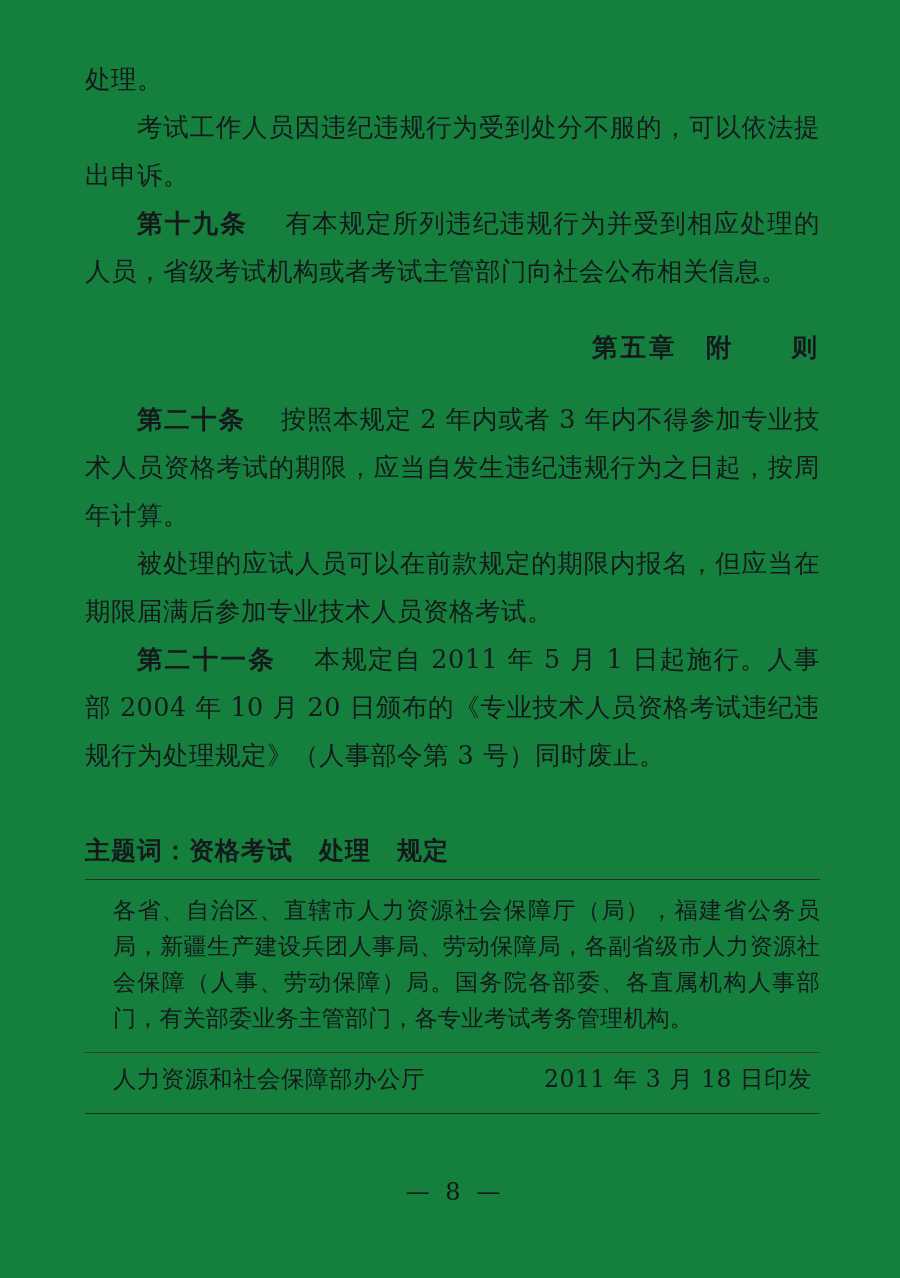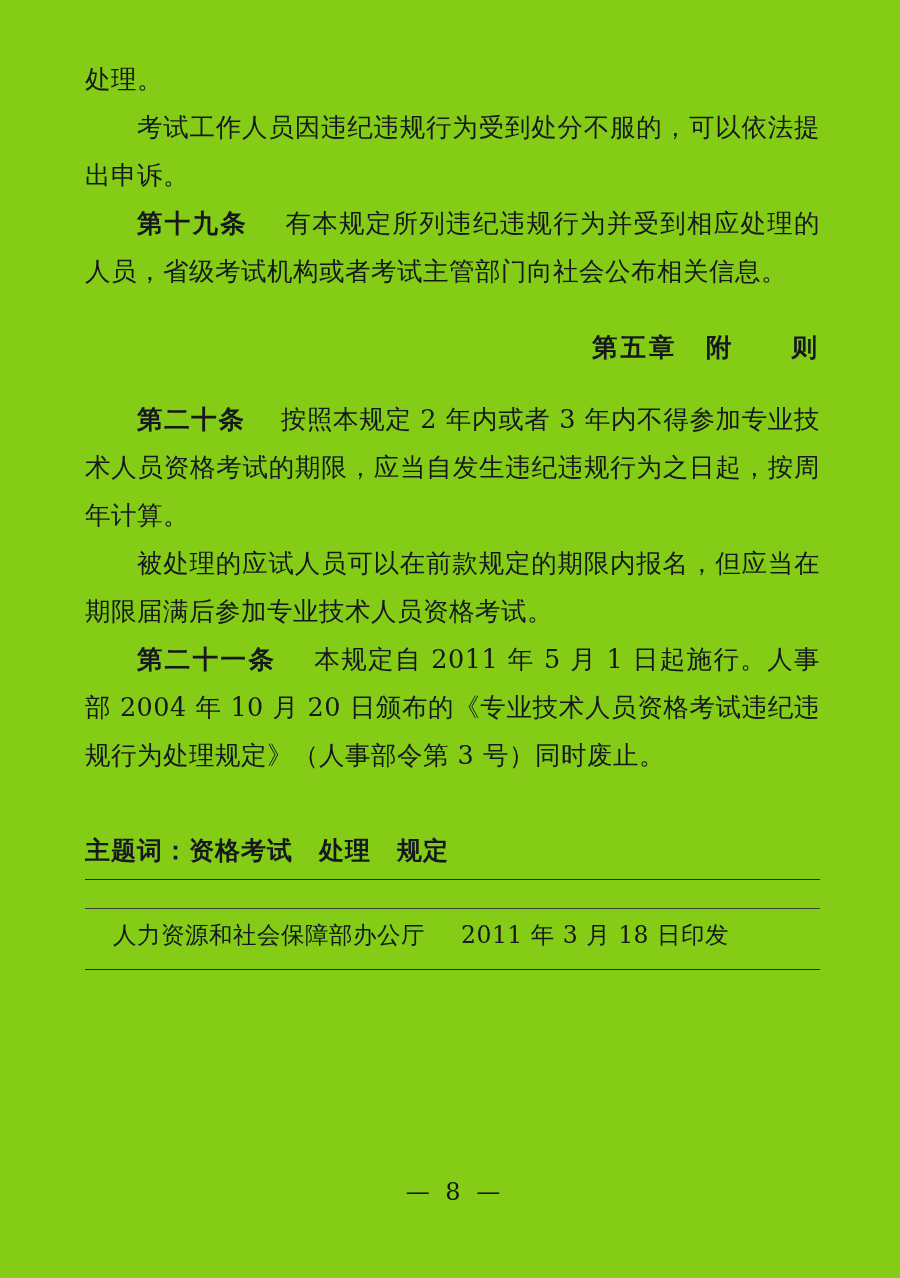--- a/index.html
+++ b/index.html
@@ -4,21 +4,21 @@
 <style>
   html, body {
     margin: 0;
     padding: 0;
     background: #ffffff;
   }
   .page {
     position: relative;
     width: 900px;
     height: 1278px;
-    background: #84cc16;
+    background: #15803d;
     box-sizing: border-box;
     overflow: hidden;
     font-family: "DejaVu Serif", "Liberation Serif", serif;
     color: #15181c;
   }
   .content {
     position: absolute;
     left: 85px;
     top: 55px;
     width: 735px;
@@ -75,21 +75,21 @@
     letter-spacing: 0.5px;
   }
   .dist-text {
     flex: 1;
     text-align: justify;
     text-justify: inter-ideograph;
     letter-spacing: 0.2px;
   }
   .footer-row {
     display: flex;
-    justify-content: flex-start;
+    justify-content: space-between;
     align-items: baseline;
     font-size: 23.5px;
     line-height: 44px;
     padding: 4px 8px 4px 28px;
     letter-spacing: 0.5px;
     gap: 36px;
   }
   .page-number {
     position: absolute;
     left: 0;
@@ -144,20 +144,21 @@
       <span>本规定自 2011 年 5 月 1 日起施行。人事部 2004 年 10 月 20 日颁布的《专业技术人员资格考试违纪违规行为处理规定》（人事部令第 3 号）同时废止。</span>
     </p>
 
     <div class="spacer-lg"></div>
 
     <div class="keywords">主题词：资格考试　处理　规定</div>
 
     <hr class="rule">
 
     <div class="dist-block">
+      <span class="dist-text">各省、自治区、直辖市人力资源社会保障厅（局），福建省公务员局，新疆生产建设兵团人事局、劳动保障局，各副省级市人力资源社会保障（人事、劳动保障）局。国务院各部委、各直属机构人事部门，有关部委业务主管部门，各专业考试考务管理机构。</span>
     </div>
 
     <hr class="rule thin">
 
     <div class="footer-row">
       <span>人力资源和社会保障部办公厅</span>
       <span>2011 年 3 月 18 日印发</span>
     </div>
 
     <hr class="rule">

